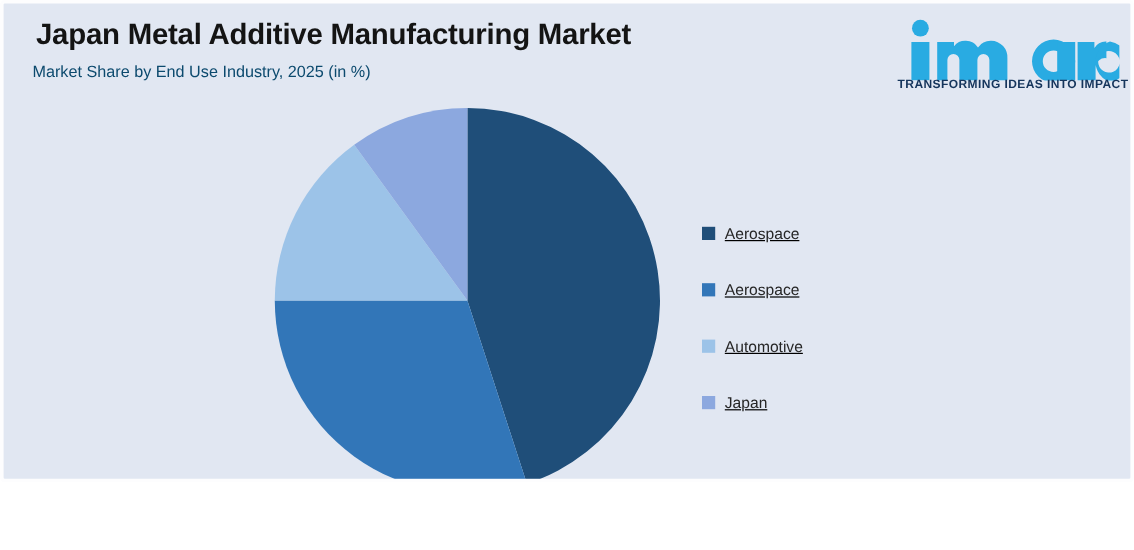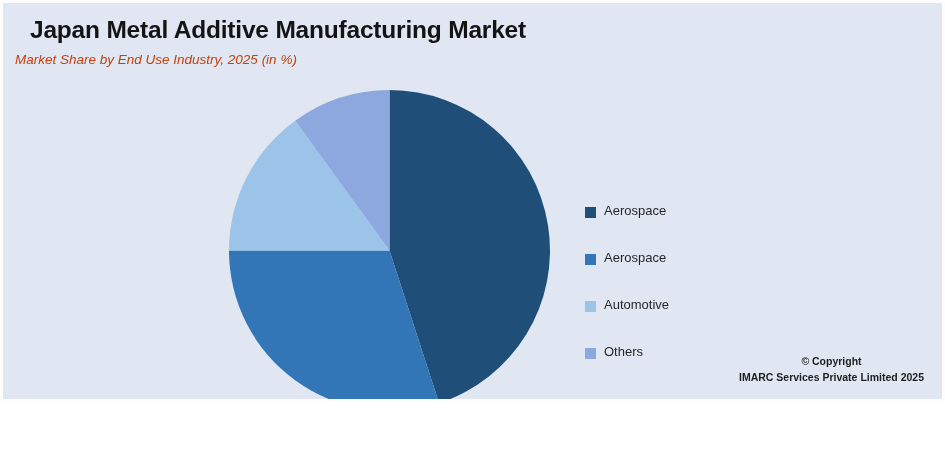--- a/index.html
+++ b/index.html
@@ -28,27 +28,26 @@
     left: 27px;
     top: 13px;
     font-size: 24.5px;
     font-weight: bold;
     color: #141414;
     letter-spacing: -0.2px;
     white-space: nowrap;
   }
   #subtitle {
     position: absolute;
-    left: 12px;
+    left: 24px;
     top: 49px;
     font-size: 13.5px;
     font-weight: normal;
-    color: #c2410c;
+    color: #0c4a6e;
     white-space: nowrap;
-    font-style: italic;
   }
 
   
   #logo {
     position: absolute;
     left: 745px;
     top: 12px;
     width: 185px;
     height: 68px;
   }
@@ -89,22 +88,23 @@
 
   
   #legend {
     position: absolute;
     left: 582px;
     top: 168px;
     width: 200px;
   }
   .legend-row {
     display: flex;
-    align-items: flex-end;
+    align-items: center;
     height: 47px;
+    text-decoration: underline;
   }
   .legend-swatch {
     width: 11px;
     height: 11px;
     flex: 0 0 auto;
     margin-right: 8px;
   }
   .legend-label {
     font-size: 13px;
     color: #262626;
@@ -125,20 +125,42 @@
   #copyright div { white-space: nowrap; }
 </style>
 </head>
 <body>
 
 <div id="canvas">
 
   <div id="title">Japan Metal Additive Manufacturing Market</div>
   <div id="subtitle">Market Share by End Use Industry, 2025 (in %)</div>
 
+  <div id="logo">
+    <svg id="logo-mark" viewBox="0 0 185 52" xmlns="http://www.w3.org/2000/svg">
+
+      <circle cx="19" cy="8.5" r="7" fill="#29abe2"></circle>
+
+      <rect x="11.5" y="20" width="15" height="32" fill="#29abe2"></rect>
+
+      <path d="M33 52 V20 h14 v3.5 a12 12 0 0 1 10 -4.5 a12 12 0 0 1 10 5.5
+               a13 13 0 0 1 11 -5.5 a13.5 13.5 0 0 1 13.5 14.5 V52 h-15 V35
+               a5 5 0 0 0 -10 0 V52 h-15 V35 a5 5 0 0 0 -10 0 V52 Z" fill="#29abe2"></path>
+
+      <path d="M112 36 a18 18 0 1 1 36 0 a18 18 0 0 1 -36 0 Z
+               M121 36 a9 9 0 1 0 18 0 a9 9 0 0 0 -18 0 Z" fill="#29abe2"></path>
+      <rect x="133" y="20" width="15" height="32" fill="#29abe2"></rect>
+
+      <path d="M150 52 V20 h14 v5 a11 11 0 0 1 10 -5.5 v14 a8 8 0 0 0 -9 8 V52 Z" fill="#29abe2"></path>
+
+      <path d="M185 23 a18 18 0 0 0 -8 -3.5 a18 18 0 0 0 0 34 a18 18 0 0 0 8 -3.5
+               v-12 a9 9 0 1 1 0 -3 Z" fill="#29abe2"></path>
+    </svg>
+    <div id="logo-tagline">TRANSFORMING IDEAS INTO IMPACT</div>
+  </div>
 
   <div id="pie-wrap">
     <svg id="pie-svg" viewBox="0 0 321 321" xmlns="http://www.w3.org/2000/svg">
       <g id="pie-slices">
           <path d="M 160.5 160.5 L 160.50 0.00 A 160.5 160.5 0 0 1 210.10 313.14 Z" fill="#1f4e79"></path>
           <path d="M 160.5 160.5 L 210.10 313.14 A 160.5 160.5 0 0 1 0.00 160.50 Z" fill="#3276b8"></path>
           <path d="M 160.5 160.5 L 0.00 160.50 A 160.5 160.5 0 0 1 66.16 30.65 Z" fill="#9cc3e8"></path>
           <path d="M 160.5 160.5 L 66.16 30.65 A 160.5 160.5 0 0 1 160.50 0.00 Z" fill="#8ca8df"></path>
         </g>
     </svg>
@@ -152,22 +174,18 @@
       <div class="legend-row">
         <span class="legend-swatch" style="background: rgb(50, 118, 184);"></span>
         <span class="legend-label">Aerospace</span>
       </div>
       <div class="legend-row">
         <span class="legend-swatch" style="background: rgb(156, 195, 232);"></span>
         <span class="legend-label">Automotive</span>
       </div>
       <div class="legend-row">
         <span class="legend-swatch" style="background: rgb(140, 168, 223);"></span>
-        <span class="legend-label">Others</span>
+        <span class="legend-label">Japan</span>
       </div>
     </div>
 
-  <div id="copyright">
-    <div>© Copyright</div>
-    <div>IMARC Services Private Limited 2025</div>
-  </div>
 
 </div>
 
 </body></html>

